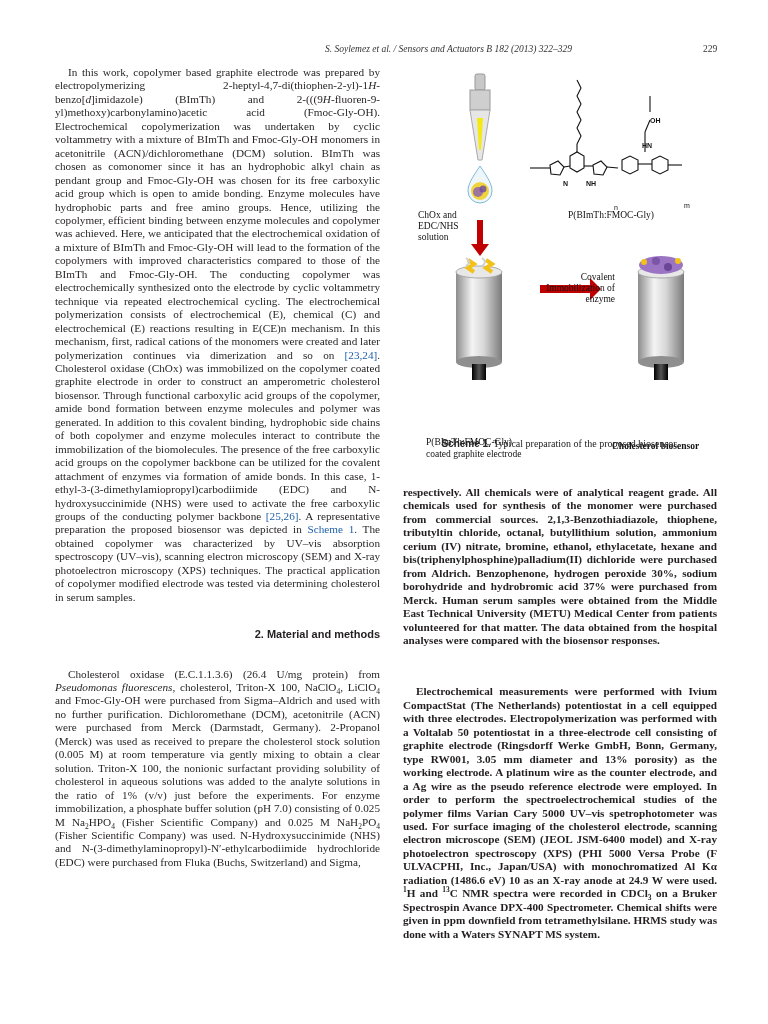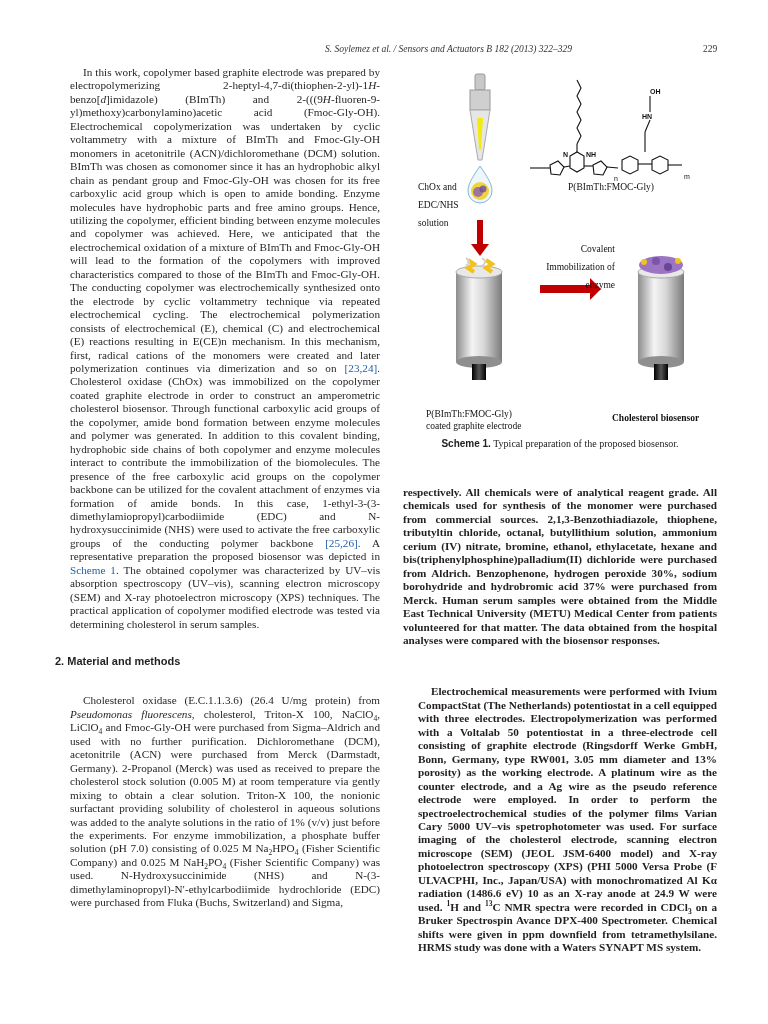--- a/index.html
+++ b/index.html
@@ -5,28 +5,28 @@
   html, body { margin: 0; padding: 0; background: #ffffff; }
   body { width: 768px; height: 1024px; position: relative; overflow: hidden; color: #231f20; }
   .running-head { position: absolute; top: 44px; left: 0; width: 768px; height: 14px; font-family: "Liberation Serif", serif; font-style: italic; font-size: 9.5px; color: #333; }
   .running-head .journal { position: absolute; left: 277px; top: 0; margin-left: 48px; }
   .running-head .pagenum { position: absolute; left: 703px; top: 0; font-style: normal; }
 
   .col { position: absolute; font-family: "Liberation Serif", serif; font-size: 11.2px; line-height: 13.45px; text-align: justify; hyphens: auto; color: #231f20; }
   .col-left { left: 55px; top: 66px; width: 325px; }
   .col-right { left: 403px; top: 486px; width: 314px; font-weight: bold; }
   .col p { margin: 0; }
-  .col p.indent { text-indent: 13px; margin-left: 15px; }
+  .col p.indent { text-indent: 13px; }
   .ref { color: #1f5fa8; }
   sub, sup { font-size: 7.5px; line-height: 0; }
-  .sec-head { font-family: "Liberation Sans", sans-serif; font-weight: bold; font-size: 11px; text-align: left; margin: 0; }
+  .sec-head { font-family: "Liberation Sans", sans-serif; font-weight: bold; font-size: 11px; text-align: right; margin: 0; }
   .subsec-head { font-style: italic; font-size: 11px; text-align: left; margin: 0; }
 
   .figure { position: absolute; left: 400px; top: 60px; width: 320px; height: 400px; }
-  .fig-label { position: absolute; font-family: "Liberation Serif", serif; font-size: 9.5px; line-height: 18px; color: #111; }
+  .fig-label { position: absolute; font-family: "Liberation Serif", serif; font-size: 9.5px; line-height: 11px; color: #111; margin-top: 32px; }
   .caption { position: absolute; left: 400px; top: 438px; width: 320px; text-align: center; font-family: "Liberation Serif", serif; font-size: 10px; color: #222; }
   .caption b { font-family: "Liberation Sans", sans-serif; }
 </style>
 </head>
 <body>
 
 <div class="running-head">
   <span class="journal">S. Soylemez et al. / Sensors and Actuators B 182 (2013) 322–329</span>
   <span class="pagenum">229</span>
 </div>

